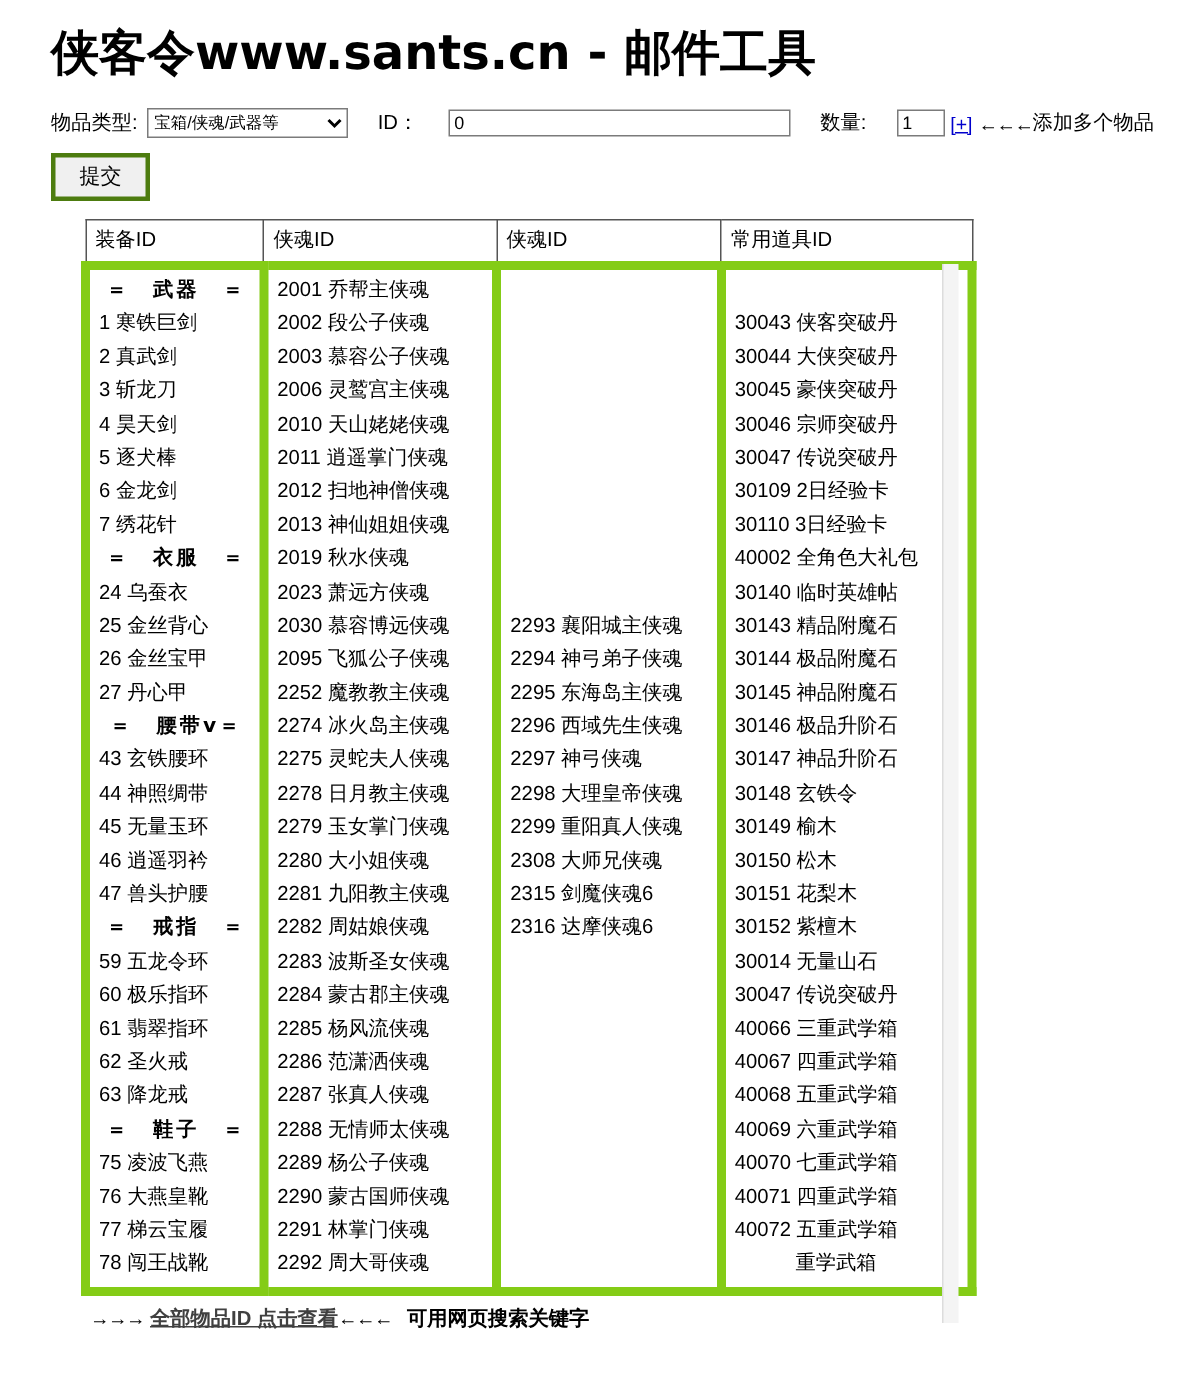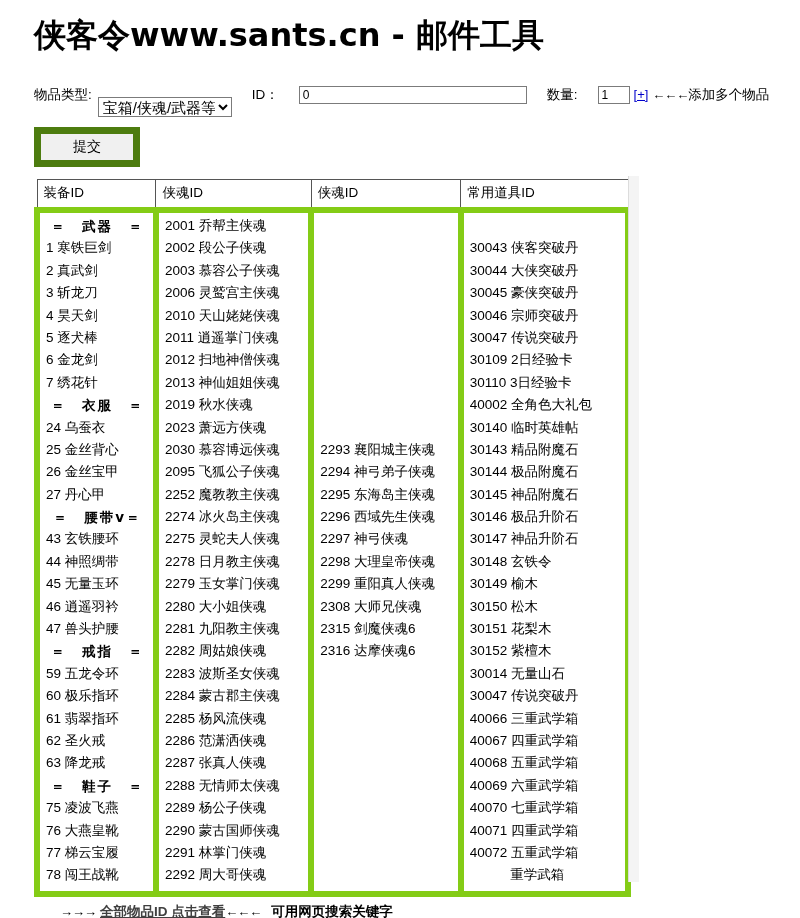--- a/index.html
+++ b/index.html
@@ -37,52 +37,52 @@
     padding:1px 3px;
     box-sizing:border-box;
   }
   .name-input{width:178px;}
   .id-input{width:228px;}
   .qty-input{width:32px;text-align:left;}
   select.sel{
     border:1px solid #7b7b7b;
     background:#ffffff;
     font-family:"Liberation Sans",sans-serif;
-    font-size:15px;
+    font-size:11px;
     height:20px;
     width:134px;
     box-sizing:border-box;
-    margin-top:25px;
   }
   .plus-link{
     color:#0000cc;
     text-decoration:underline;
     margin:0 4px;
     cursor:pointer;
     font-size:13px;
   }
   .arrows{letter-spacing:-1px;font-size:13px;}
   .sep{margin:0 20px;}
   .submit-row{margin:10px 0 12px 34px;}
   button.submit{
     font-family:"Liberation Sans",sans-serif;
     font-size:14px;
-    padding:4px 32px;
-    border:7px solid #4d7c0f;
+    padding:4px 16px;
+    border:3px solid #4d7c0f;
     background:#f0f0f0;
     color:#000;
     cursor:pointer;
   }
   
   .tbl-wrap{margin:0 0 0 34px;width:600px;}
   table.main{
     border-collapse:collapse;
     border:1px solid #555;
     background:#ffffff;
     width:597px;
+    margin-left:20px;
   }
   table.main th{
     border:1px solid #555;
     text-align:left;
     font-weight:normal;
     font-size:13.5px;
     padding:4px 6px 5px 6px;
     vertical-align:top;
   }
   table.main td{

